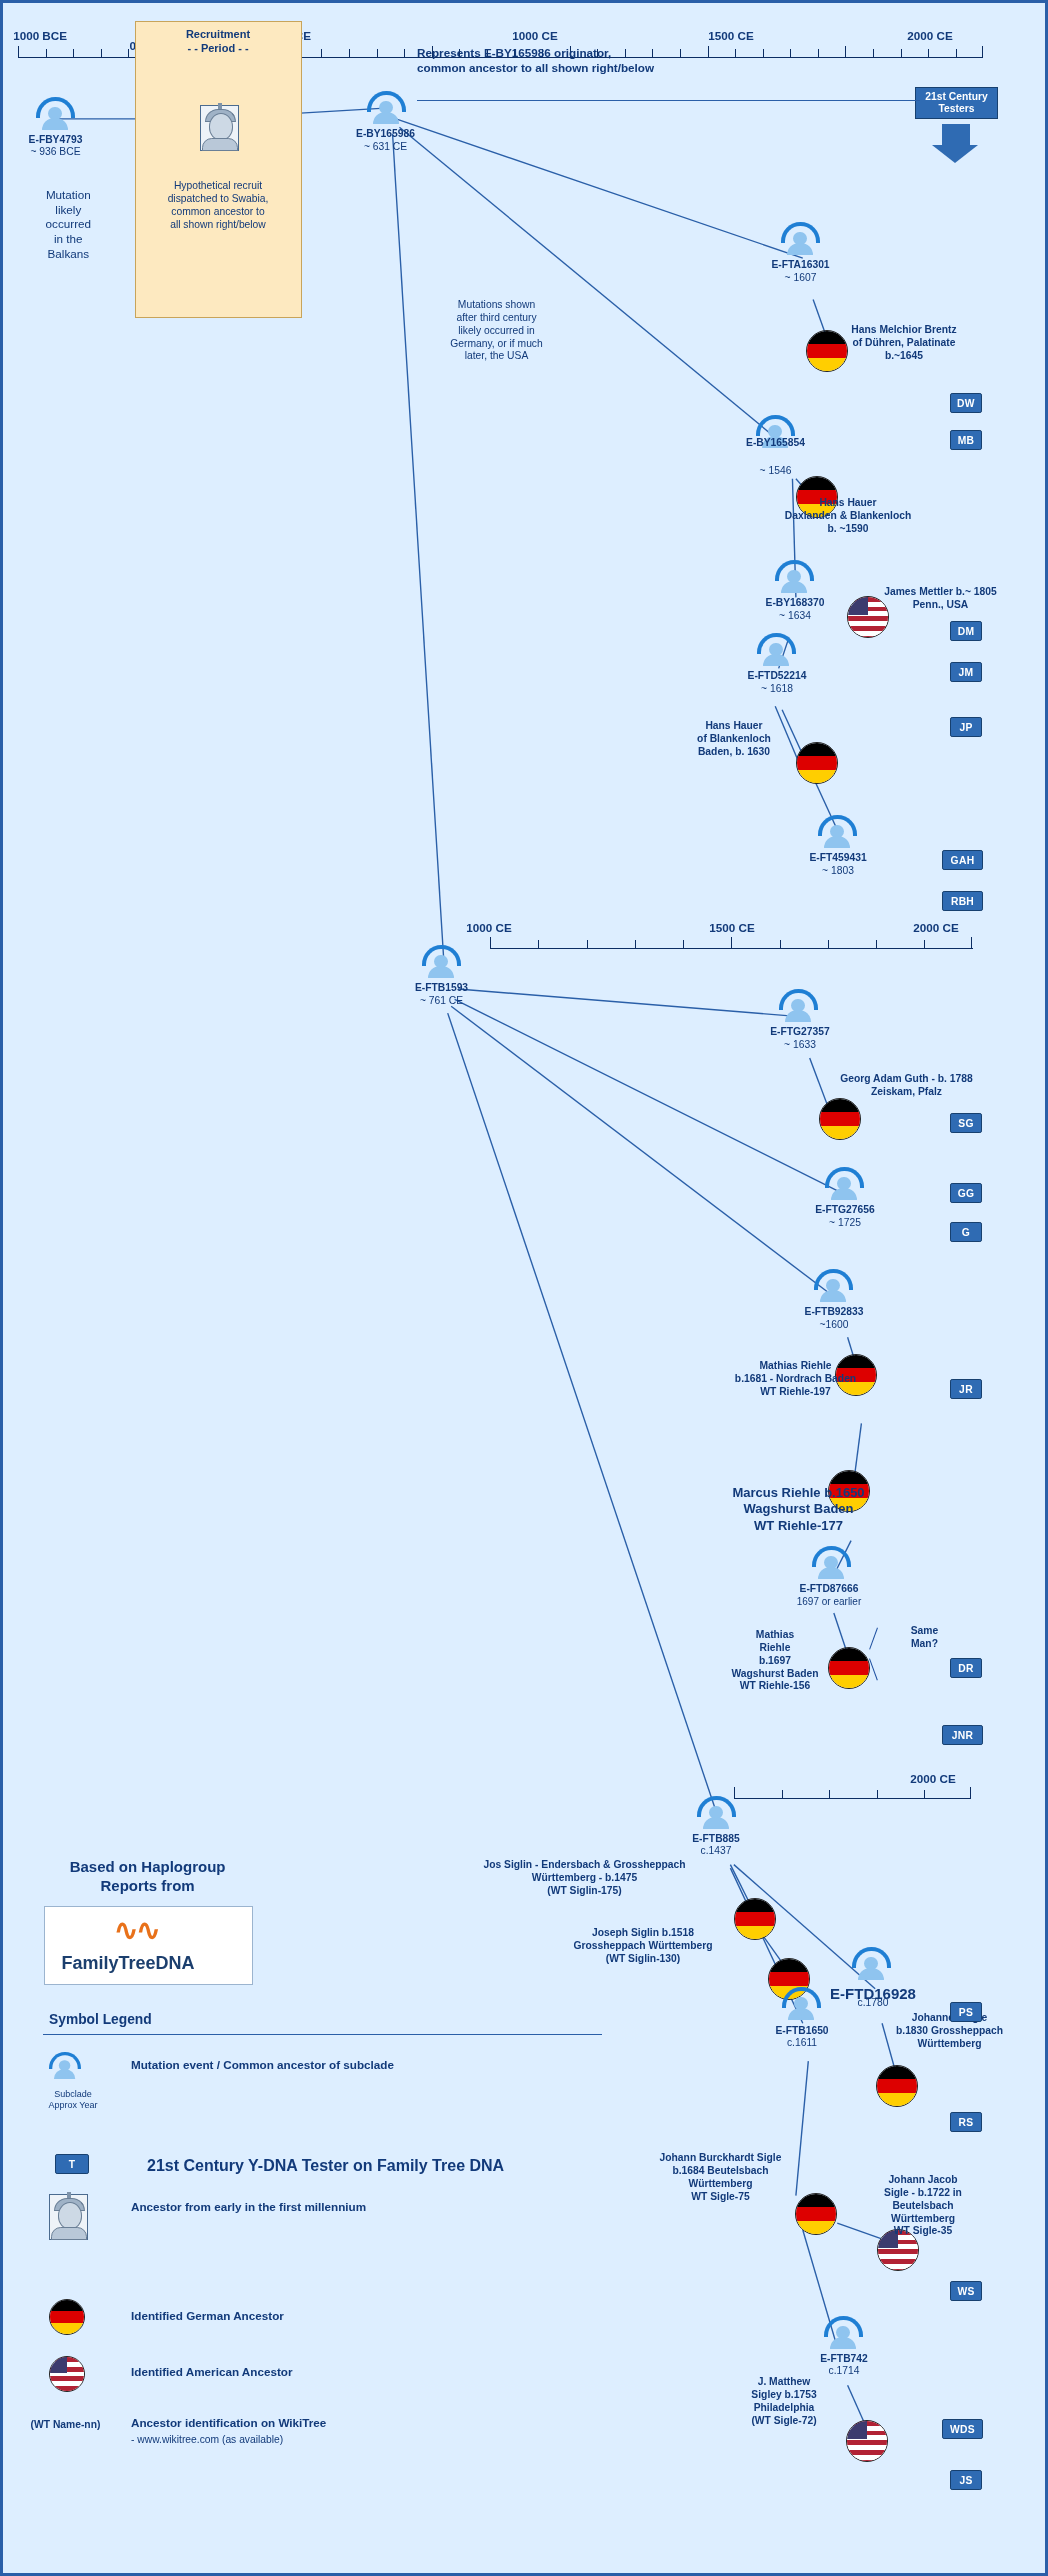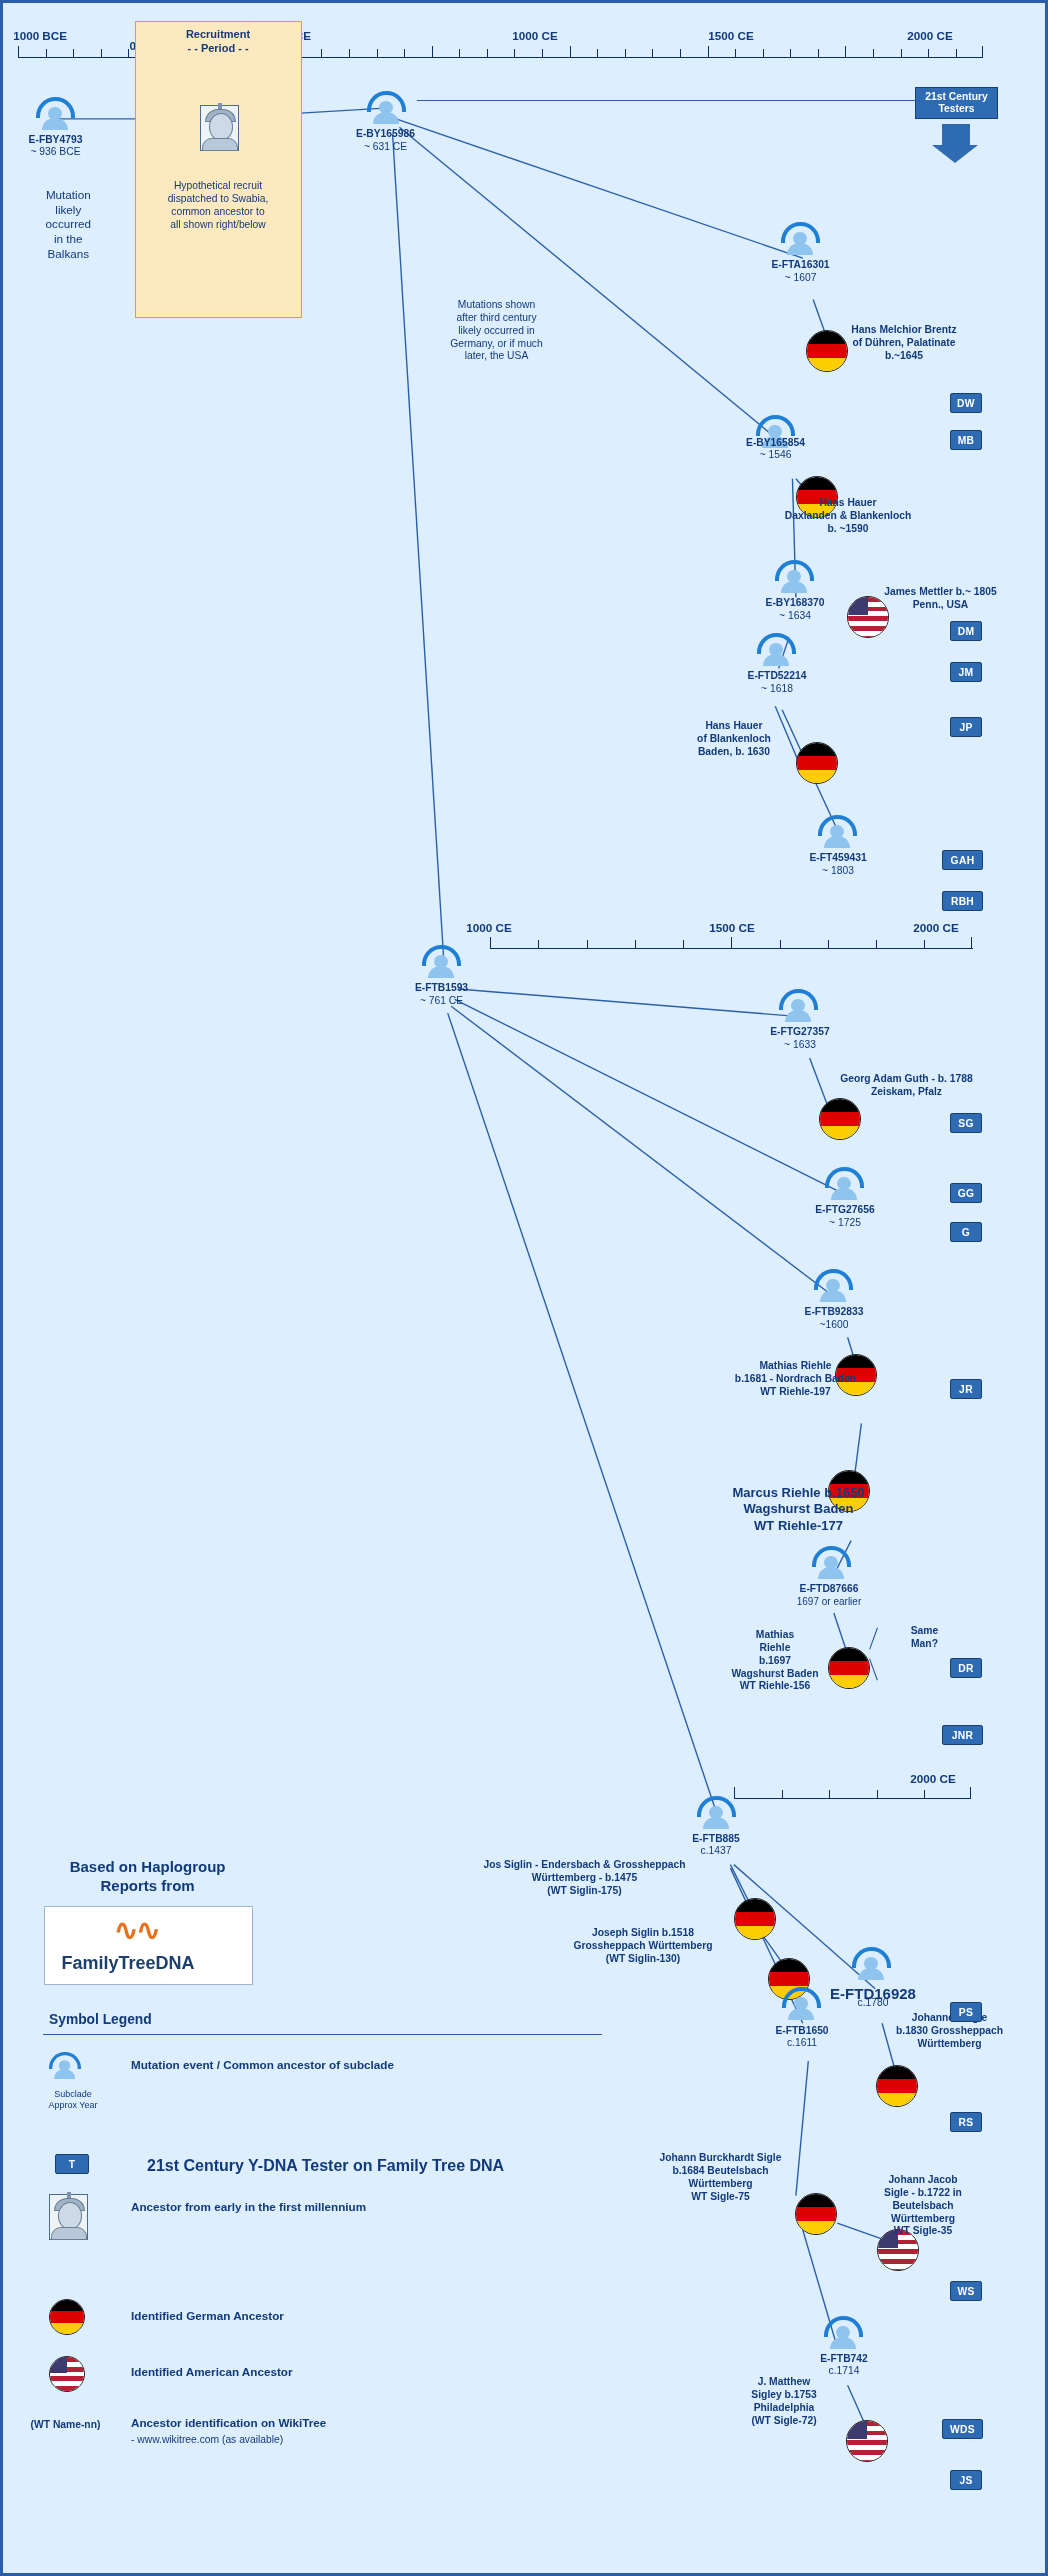--- a/index.html
+++ b/index.html
@@ -208,20 +208,22 @@
 dispatched to Swabia,
 common ancestor to
 all shown right/below</div>
 
   <div class="abs txt c" style="left:13.8px;top:185px;width:103px;font-size:11.7px;white-space:pre-line;">Mutation
 likely
 occurred
 in the
 Balkans</div>
 
+  <div class="abs txt b l" style="left:414px;top:43px;width:524px;font-size:11.7px;white-space:pre-line;">Represents E-BY165986 originator,
+common ancestor to all shown right/below</div>
 
   <div class="abs txt c" style="left:421px;top:296px;width:145px;font-size:10.3px;white-space:pre-line;">Mutations shown
 after third century
 likely occurred in
 Germany, or if much
 later, the USA</div>
 
   <div class="testers" style="left:912px;top:84px;width:83px;height:32px;white-space:pre-line;">21st Century
 Testers</div>
   <div class="abs" style="left:939px;top:121px;width:27.6px;height:20.7px;background:#2f6bb3;"></div>
@@ -262,21 +264,21 @@
 b.~1645</div>
   <div class="chip" style="left:947px;top:390px;">DW</div>
   <div class="chip" style="left:947px;top:427px;">MB</div>
 
   <div class="node" style="left:753px;top:412px;">
       <div class="arc"></div>
       <div class="head"></div>
       <div class="body"></div>
     </div>
   <div class="abs txt b c" style="left:718px;top:434px;width:109px;font-size:10.3px;">E-BY165854</div>
-  <div class="abs txt c" style="left:718px;top:446px;width:109px;font-size:10.3px;">~ 1546</div>
+  <div class="abs txt c" style="left:718px;top:462px;width:109px;font-size:10.3px;">~ 1546</div>
 
   <div class="flag de" style="left:793px;top:473px;">
       <div class="s1"></div>
       <div class="s2"></div>
       <div class="s3"></div>
     </div>
   <div class="abs txt b c" style="left:731px;top:494px;width:228px;font-size:10.3px;white-space:pre-line;">Hans Hauer
 Daxlanden &amp; Blankenloch
 b. ~1590</div>
 

